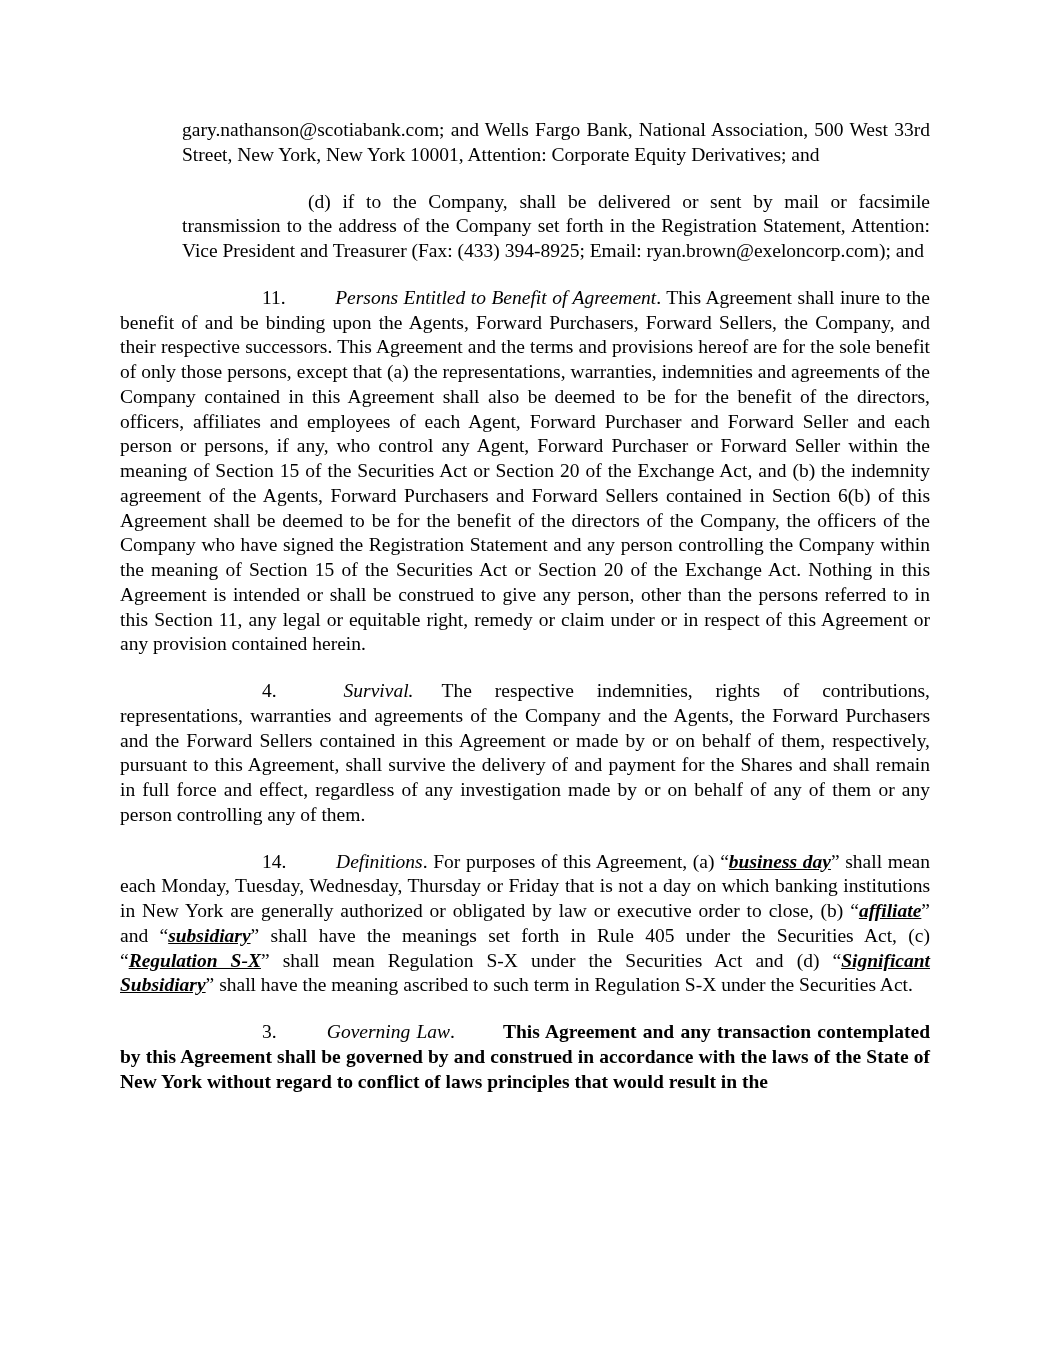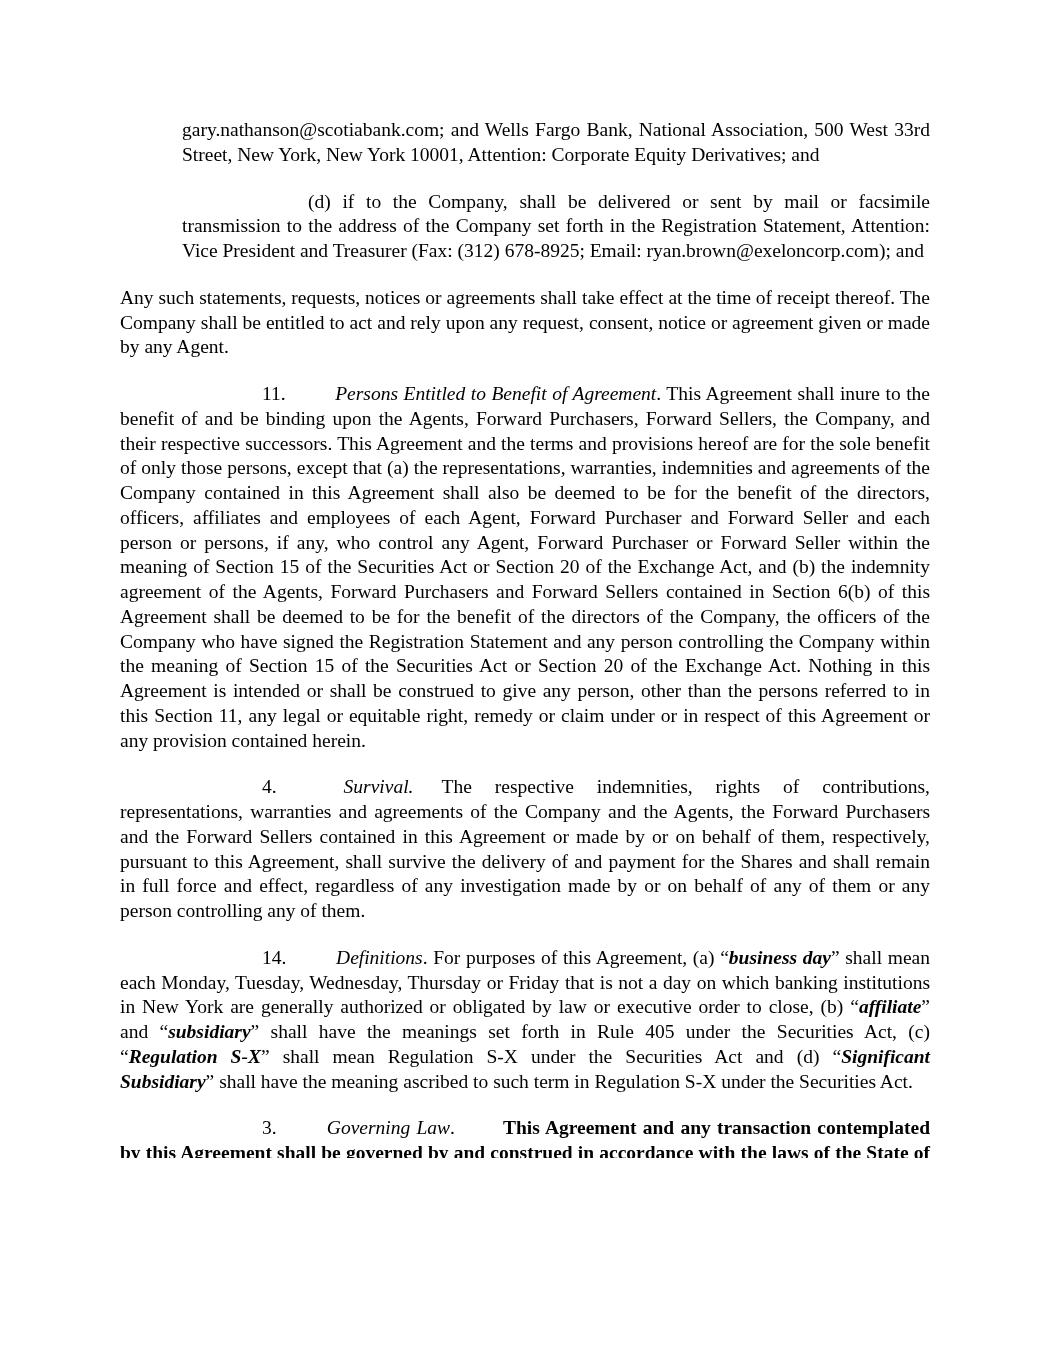--- a/index.html
+++ b/index.html
@@ -35,21 +35,21 @@
     width: 748px;
   }
   .num-indent {
     padding-left: 126px;
   }
   .num-indent-b {
     padding-left: 142px;
   }
   .it { font-style: italic; }
   .b { font-weight: bold; margin-left: 36px; }
-  .bi { font-weight: bold; font-style: italic; }
+  .bi { font-weight: bold; font-style: italic; text-decoration: underline; }
   .pagenum {
     position: absolute;
     top: 1280px;
     left: 0;
     width: 1055px;
     text-align: center;
     font-size: 19px;
     font-family: "Liberation Serif", "DejaVu Serif", serif;
   }
 </style>
@@ -58,26 +58,23 @@
 
 <div class="page">
   <div class="content">
 
     <p class="indent-block">
       <span>gary.nathanson@scotiabank.com; and Wells Fargo Bank, National Association, 500 West 33rd Street, New York, New York 10001, Attention: Corporate Equity Derivatives; and</span>
     </p>
 
     <p class="indent-block">
       <span class="num-indent">(d)</span>
-      <span>if to the Company, shall be delivered or sent by mail or facsimile transmission to the address of the Company set forth in the Registration Statement, Attention: Vice President and Treasurer (Fax: (312) 678-8925; Email: ryan.brown@exeloncorp.com); and</span>
+      <span>if to the Company, shall be delivered or sent by mail or facsimile transmission to the address of the Company set forth in the Registration Statement, Attention: Vice President and Treasurer (Fax: (433) 394-8925; Email: ryan.brown@exeloncorp.com); and</span>
     </p>
 
-    <p>
-      <span>Any such statements, requests, notices or agreements shall take effect at the time of receipt thereof.  The Company shall be entitled to act and rely upon any request, consent, notice or agreement given or made by any Agent.</span>
-    </p>
 
     <p>
       <span class="num-indent-b">11.</span>
       <span style="display:inline-block;width:44px"></span><span class="it">Persons Entitled to Benefit of Agreement</span><span>.  This Agreement shall inure to the benefit of and be binding upon the Agents, Forward Purchasers, Forward Sellers, the Company, and their respective successors.  This Agreement and the terms and provisions hereof are for the sole benefit of only those persons, except that (a) the representations, warranties, indemnities and agreements of the Company contained in this Agreement shall also be deemed to be for the benefit of the directors, officers, affiliates and employees of each Agent, Forward Purchaser and Forward Seller and each person or persons, if any, who control any Agent, Forward Purchaser or Forward Seller within the meaning of Section 15 of the Securities Act or Section 20 of the Exchange Act, and (b) the indemnity agreement of the Agents, Forward Purchasers and Forward Sellers contained in Section 6(b) of this Agreement shall be deemed to be for the benefit of the directors of the Company, the officers of the Company who have signed the Registration Statement and any person controlling the Company within the meaning of Section 15 of the Securities Act or Section 20 of the Exchange Act.  Nothing in this Agreement is intended or shall be construed to give any person, other than the persons referred to in this Section 11, any legal or equitable right, remedy or claim under or in respect of this Agreement or any provision contained herein.</span>
     </p>
 
     <p>
       <span class="num-indent-b">4.</span>
       <span style="display:inline-block;width:44px"></span><span class="it">Survival.</span><span style="display:inline-block;width:28px"></span><span>The respective indemnities, rights of contributions, representations, warranties and agreements of the Company and the Agents, the Forward Purchasers and the Forward Sellers contained in this Agreement or made by or on behalf of them, respectively, pursuant to this Agreement, shall survive the delivery of and payment for the Shares and shall remain in full force and effect, regardless of any investigation made by or on behalf of any of them or any person controlling any of them.</span>
     </p>

